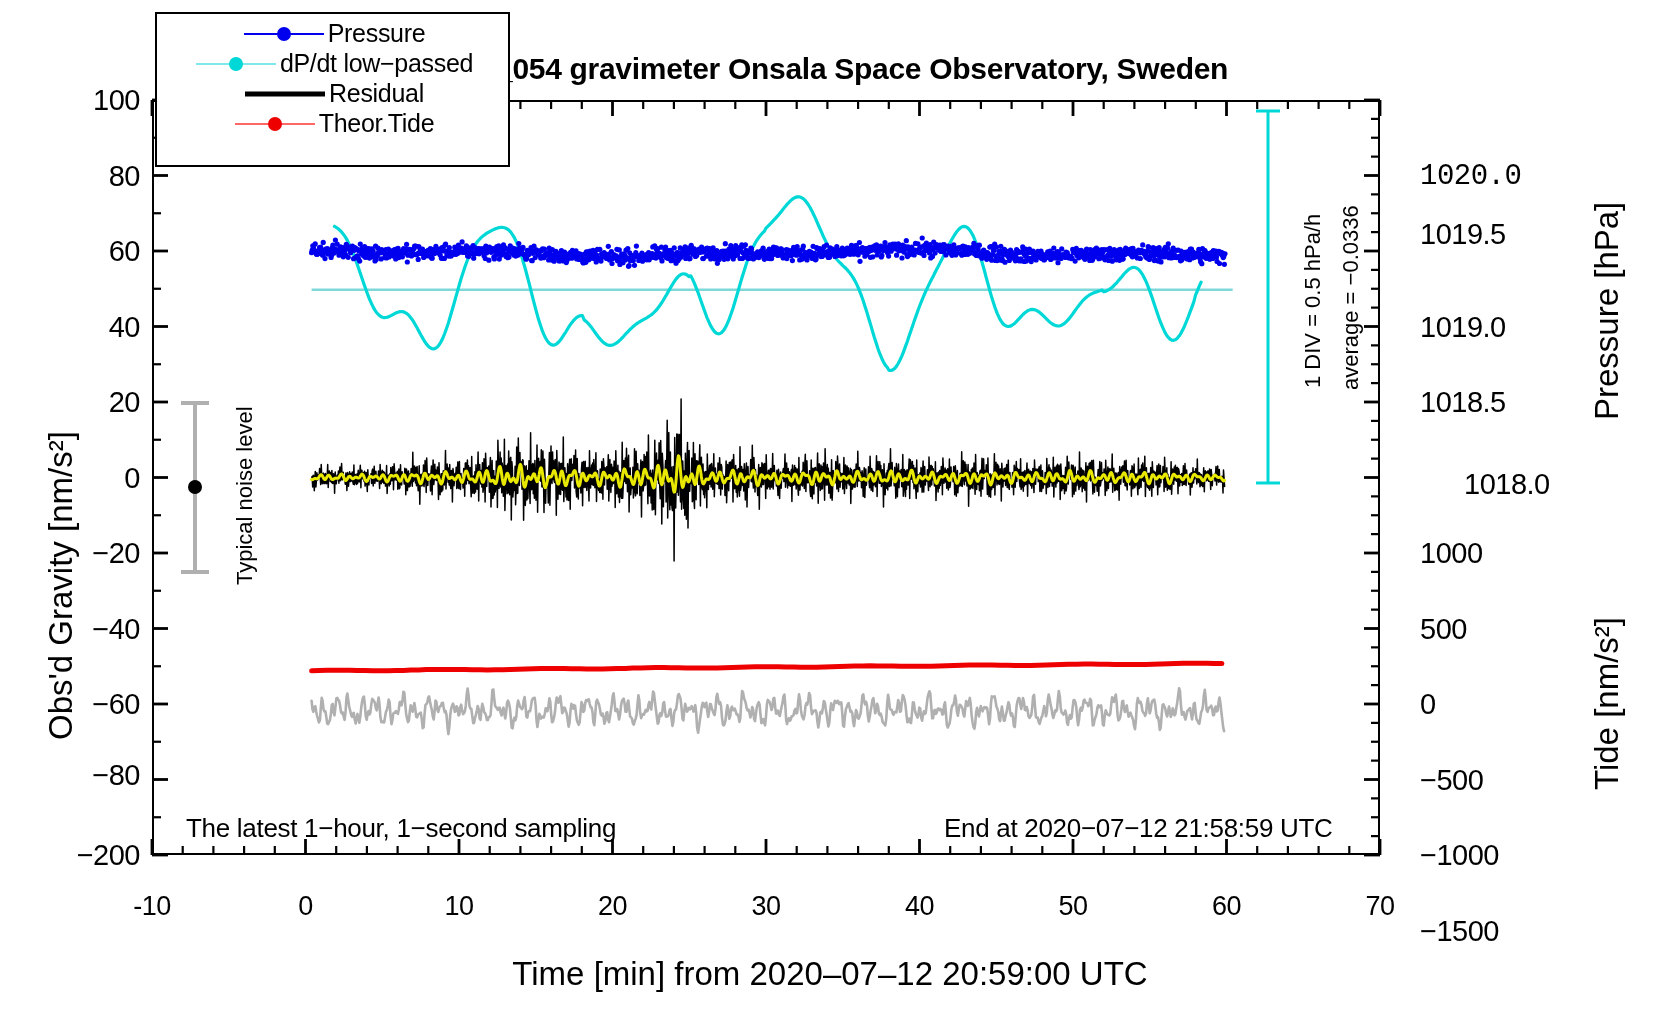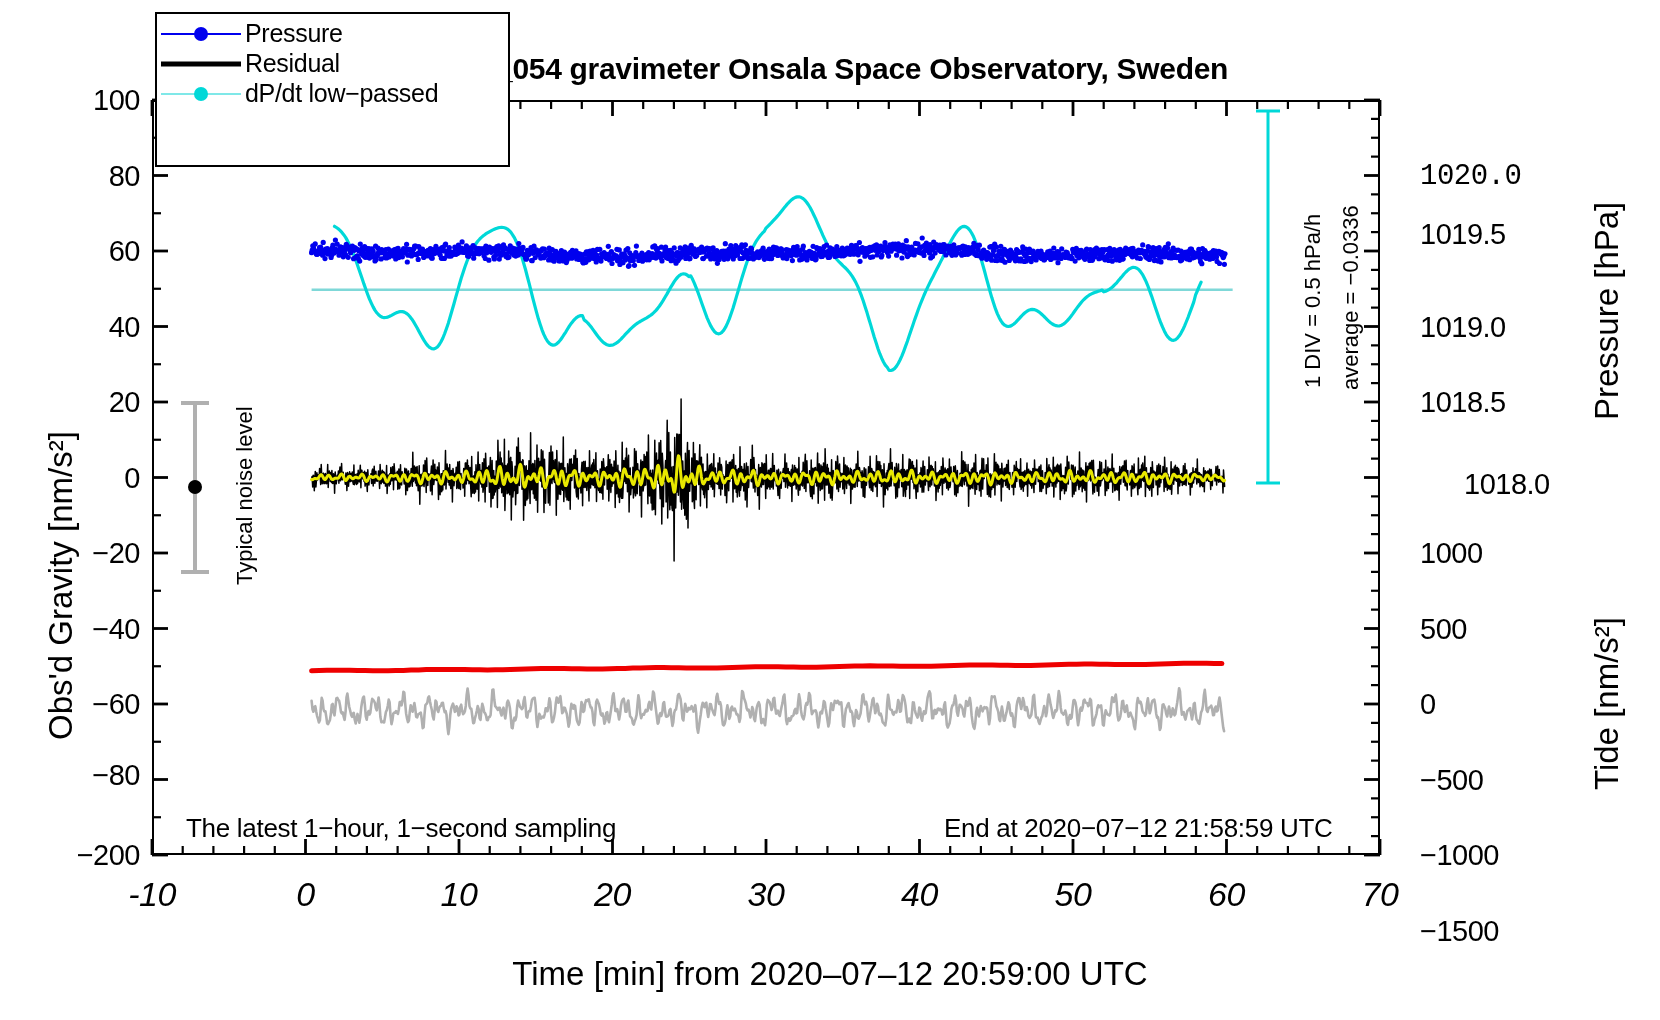--- a/index.html
+++ b/index.html
@@ -9,32 +9,32 @@
   .abs{position:absolute;}
   #plot-area{position:absolute;left:152px;top:100px;width:1228px;height:755px;
              border:2.5px solid #000;box-sizing:border-box;background:#fff;}
   svg{display:block;}
 
   
   .ytick{position:absolute;right:0;transform:translateY(-50%);
          font-size:29px;text-align:right;white-space:nowrap;letter-spacing:-0.5px;}
   .rtick{position:absolute;left:0;transform:translateY(-50%);
          font-size:29px;text-align:left;white-space:nowrap;letter-spacing:-0.5px;}
-  .xtick{position:absolute;top:0;transform:translateX(-50%);
-         font-size:34px;white-space:nowrap;letter-spacing:-0.5px;font-style:italic;}
+  .xtick{position:absolute;top:16px;transform:translateX(-50%);
+         font-size:27px;white-space:nowrap;letter-spacing:-0.5px;}
 
   
   .axis-title{font-size:33px;white-space:nowrap;}
   .vert-title{transform-origin:0 0;}
 
   
   #legend{position:absolute;left:155px;top:12px;width:355px;height:155px;
           border:2px solid #000;background:#fff;z-index:40;
           padding:4px 0 0 0;box-sizing:border-box;}
-  .leg-row{display:flex;align-items:center;height:29px;margin:1px 0;}
+  .leg-row{display:flex;align-items:center;height:29px;margin:1px 0;justify-content:center;}
   .leg-sym{width:88px;height:29px;flex:0 0 88px;position:relative;}
   .leg-lbl{font-size:25px;white-space:nowrap;letter-spacing:-0.3px;}
 
   
   .bold-ann{font-size:26px;font-weight:normal;white-space:nowrap;letter-spacing:-0.3px;}
   .vlab{font-size:22px;white-space:nowrap;}
   #chart-title{position:absolute;left:0;top:52px;width:1660px;text-align:center;
                font-size:30px;font-weight:bold;letter-spacing:-0.3px;z-index:30;}
 </style>
 </head>
@@ -1758,33 +1758,42 @@
       <svg width="88" height="29">
           <line x1="4" y1="15" x2="84" y2="15" stroke="#0000ee" stroke-width="2"></line>
           <circle cx="44" cy="15" r="7" fill="#0000ee"></circle>
         </svg>
     </span>
     <span class="leg-lbl">Pressure</span>
   </div>
   <div class="leg-row">
     <span class="leg-sym">
       <svg width="88" height="29">
+          <line x1="4" y1="15" x2="84" y2="15" stroke="#7fe8e8" stroke-width="2"></line>
+          <circle cx="44" cy="15" r="7" fill="#00d8d8"></circle>
+        </svg>
+    </span>
+    <span class="leg-lbl">dP/dt low−passed</span>
+  </div>
+  <div class="leg-row">
+    <span class="leg-sym">
+      <svg width="88" height="29">
           <line x1="4" y1="15" x2="84" y2="15" stroke="#000" stroke-width="5"></line>
         </svg>
     </span>
     <span class="leg-lbl">Residual</span>
   </div>
   <div class="leg-row">
     <span class="leg-sym">
       <svg width="88" height="29">
-          <line x1="4" y1="15" x2="84" y2="15" stroke="#7fe8e8" stroke-width="2"></line>
-          <circle cx="44" cy="15" r="7" fill="#00d8d8"></circle>
+          <line x1="4" y1="15" x2="84" y2="15" stroke="#ff6666" stroke-width="2"></line>
+          <circle cx="44" cy="15" r="7" fill="#ee0000"></circle>
         </svg>
     </span>
-    <span class="leg-lbl">dP/dt low−passed</span>
+    <span class="leg-lbl">Theor.Tide</span>
   </div>
 </div>
 
 <svg class="abs" id="noise-marker" style="left:175px;top:395px;width:40px;height:185px;z-index:22">
   <line x1="20" y1="8" x2="20" y2="177" stroke="#b0b0b0" stroke-width="4"></line>
   <line x1="6" y1="8" x2="34" y2="8" stroke="#b0b0b0" stroke-width="4"></line>
   <line x1="6" y1="177" x2="34" y2="177" stroke="#b0b0b0" stroke-width="4"></line>
   <circle cx="20" cy="92" r="7" fill="#000"></circle>
 </svg>
 <div class="abs vlab vert-title" id="noise-label" style="left:232px;top:585px;transform:rotate(-90deg);">Typical noise level</div>

